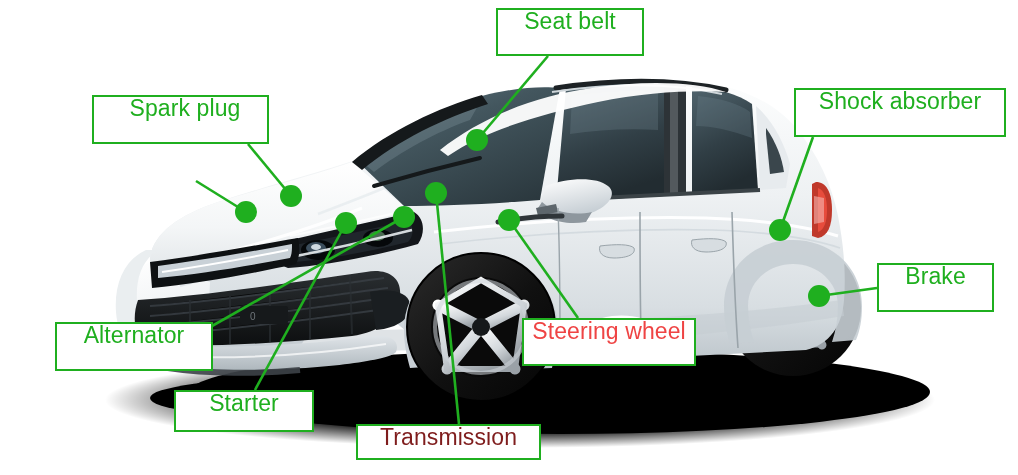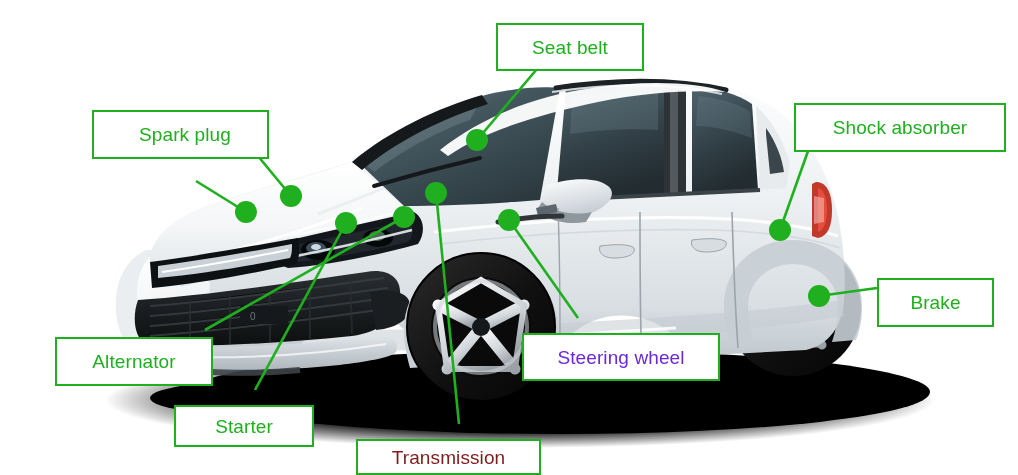--- a/index.html
+++ b/index.html
@@ -10,28 +10,27 @@
     width:1018px;height:475px;
     background:#ffffff;
     overflow:hidden;
   }
   #art{position:absolute;left:0;top:0;width:1018px;height:475px;}
   .cal{
     position:absolute;
     box-sizing:border-box;
     background:#ffffff;
     border:2px solid var(--g);
-    display:flex;align-items:center;justify-content:center;
+    display:flex;align-items:flex-start;justify-content:center;
     color:var(--g);
-    font-size:19px;
+    font-size:23px;
     line-height:1;
     white-space:nowrap;
     letter-spacing:0.1px;
     z-index:40;
-    margin-top:15px;
   }
   #overlay{position:absolute;left:0;top:0;width:1018px;height:475px;z-index:30;}
 </style>
 </head>
 <body>
 
 <div id="stage">
 
   <svg id="art" viewBox="0 0 1018 475" xmlns="http://www.w3.org/2000/svg">
     <defs>
@@ -349,21 +348,21 @@
   </div>
   <div class="cal" style="left: 92px; top: 95px; width: 177px; height: 49px; border-color: rgb(31, 175, 31); color: rgb(31, 175, 31); background: rgb(255, 255, 255); padding-left: 9px;">
     <span>Spark plug</span>
   </div>
   <div class="cal" style="left: 794px; top: 88px; width: 212px; height: 49px; border-color: rgb(31, 175, 31); color: rgb(31, 175, 31); background: rgb(255, 255, 255);">
     <span>Shock absorber</span>
   </div>
   <div class="cal" style="left: 877px; top: 263px; width: 117px; height: 49px; border-color: rgb(31, 175, 31); color: rgb(31, 175, 31); background: rgb(255, 255, 255);">
     <span>Brake</span>
   </div>
-  <div class="cal" style="left: 522px; top: 318px; width: 198px; height: 48px; border-color: rgb(31, 175, 31); color: #6d28d9; background: rgb(255, 255, 255);">
+  <div class="cal" style="left: 522px; top: 318px; width: 174px; height: 48px; border-color: rgb(31, 175, 31); color: #ef4444; background: rgb(255, 255, 255);">
     <span>Steering wheel</span>
   </div>
   <div class="cal" style="left: 55px; top: 322px; width: 158px; height: 49px; border-color: rgb(31, 175, 31); color: rgb(31, 175, 31); background: rgb(255, 255, 255);">
     <span>Alternator</span>
   </div>
   <div class="cal" style="left: 174px; top: 390px; width: 140px; height: 42px; border-color: rgb(31, 175, 31); color: rgb(31, 175, 31); background: rgb(255, 255, 255);">
     <span>Starter</span>
   </div>
   <div class="cal" style="left: 356px; top: 424px; width: 185px; height: 36px; border-color: rgb(31, 175, 31); color: #7f1d1d; background: rgb(255, 255, 255);">
     <span>Transmission</span>

